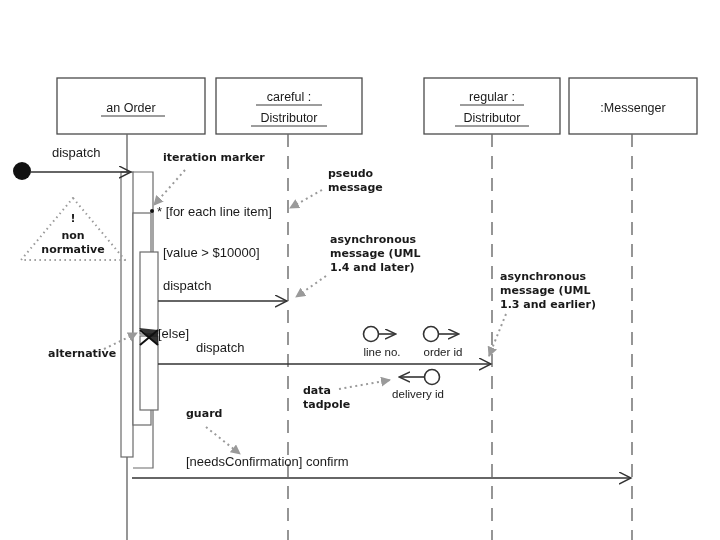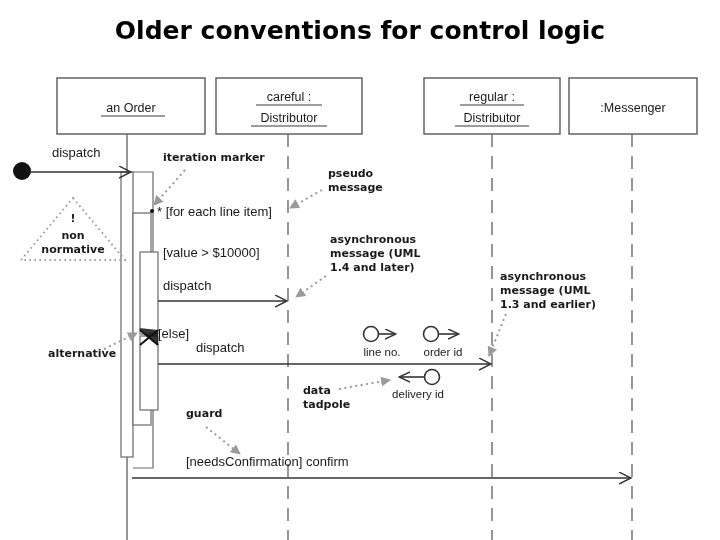--- a/index.html
+++ b/index.html
@@ -69,21 +69,20 @@
     font-weight: bold;
     fill: #1a1a1a;
     text-anchor: middle;
   }
 </style>
 </head>
 <body>
 
 <div id="slide">
 
-  <div id="slide-title">Older conventions for control logic</div>
 
   <svg id="diagram" viewBox="0 0 720 540" width="720" height="540" xmlns="http://www.w3.org/2000/svg">
     <defs>
       <marker id="halfArrow" markerWidth="14" markerHeight="14" refX="12" refY="6" orient="auto" markerUnits="userSpaceOnUse">
         <path d="M0,0 L12,6 L0,12" fill="none" stroke="#333333" stroke-width="1.4"></path>
       </marker>
       <marker id="dotArrow" markerWidth="11" markerHeight="11" refX="9" refY="5" orient="auto" markerUnits="userSpaceOnUse">
         <path d="M0,0 L10,5 L0,10 Z" fill="#9a9a9a"></path>
       </marker>
       <marker id="tadArrowR" markerWidth="12" markerHeight="12" refX="10" refY="5.5" orient="auto" markerUnits="userSpaceOnUse">

